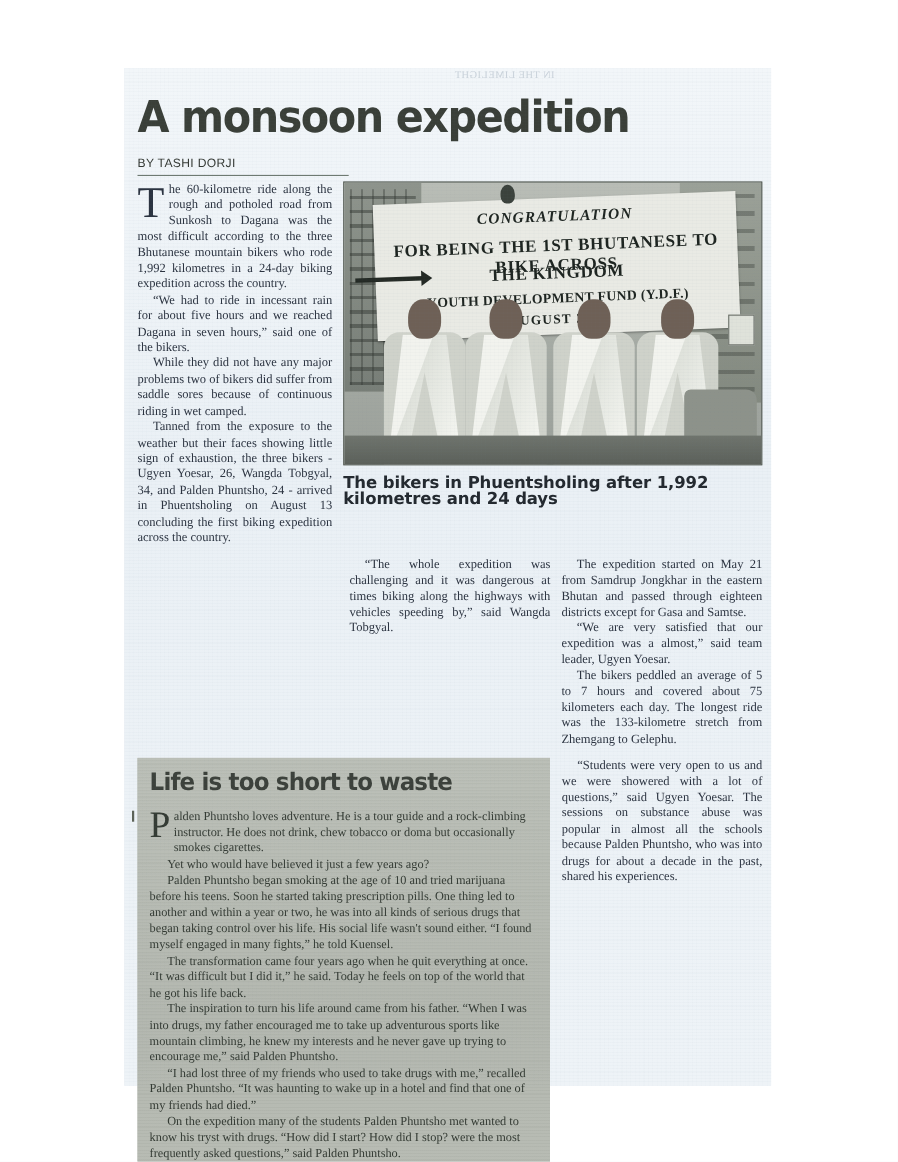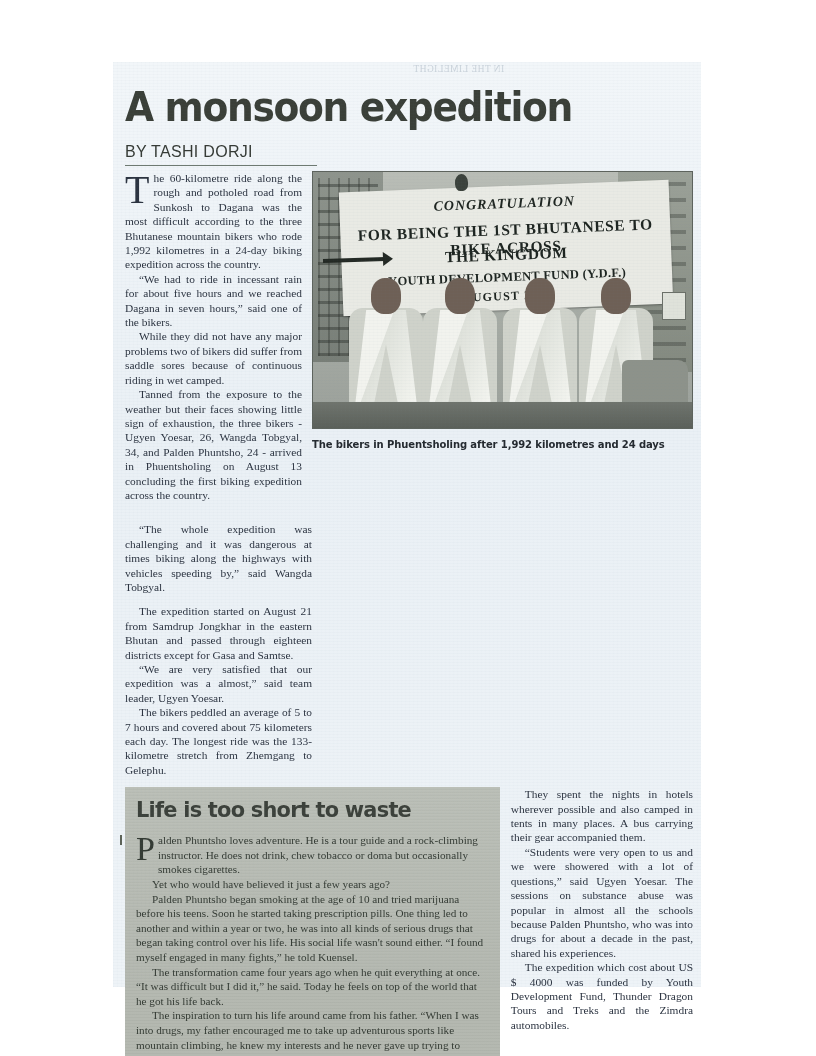--- a/index.html
+++ b/index.html
@@ -82,21 +82,21 @@
   }
 
   
   #byline-row {
     position: relative;
     width: 192px;
     margin-bottom: 5px;
   }
   #byline {
     font-family: "Liberation Sans", sans-serif;
-    font-size: 16px;
+    font-size: 11px;
     letter-spacing: .3px;
     color: #353a35;
     padding-bottom: 4px;
   }
   #byline-rule {
     height: 1px;
     background: #6e7a72;
     width: 192px;
   }
 
@@ -261,33 +261,32 @@
     position: absolute;
     right: 6px; top: 120px;
     width: 22px; height: 26px;
     background: #dfe2da;
     border: 1px solid #6a6f68;
   }
 
   #caption {
     font-family: "DejaVu Sans", sans-serif;
     font-weight: bold;
-    font-size: 10px;
+    font-size: 15px;
     line-height: 14px;
     color: #23292f;
     padding-top: 9px;
     letter-spacing: -.1px;
   }
 
   
   #midband {
     display: flex;
     gap: 10px;
     margin-top: 10px;
-    flex-direction: column;
   }
   #midband .spacer-col { width: 187px; }
 
   
   #lower {
     display: flex;
     gap: 11px;
     margin-top: 10px;
     align-items: flex-start;
   }
@@ -417,21 +416,21 @@
       </div>
 
     </div>
 
     <div id="midband">
       <div class="spacer-col"></div>
       <div class="col" id="col2">
         <p>“The whole expedition was challenging and it was dangerous at times biking along the highways with vehicles speeding by,” said Wangda Tobgyal.</p>
       </div>
       <div class="col" id="col3top">
-        <p>The expedition started on August 21 from Samdrup Jongkhar in the eastern Bhutan  and passed through eighteen districts except for Gasa and Samtse.</p>
+        <p>The expedition started on May 21 from Samdrup Jongkhar in the eastern Bhutan  and passed through eighteen districts except for Gasa and Samtse.</p>
         <p>“We are very satisfied that our expedition was a almost,” said team leader, Ugyen Yoesar.</p>
         <p>The bikers peddled an average of 5 to 7 hours and covered about 75 kilometers each day. The longest ride was the 133-kilometre stretch from Zhemgang to Gelephu.</p>
       </div>
     </div>
 
     <div id="lower">
 
       <div id="sidebar-box">
         <div id="scan-mark"></div>
         <h2 id="sidebar-head">Life is too short to waste</h2>
@@ -442,21 +441,19 @@
           <p>The transformation came four years ago when he quit everything at once. “It was difficult but I did it,” he said. Today he feels on top of the world that he got his life back.</p>
           <p>The inspiration to turn his life around came from his father. “When I was into drugs, my father encouraged me to take up adventurous sports like mountain climbing, he knew my interests  and he never gave up trying to encourage me,” said Palden Phuntsho.</p>
           <p>“I had lost three of my friends who used to take drugs with me,” recalled Palden Phuntsho. “It was haunting to wake up in a hotel and find that one of my friends had died.”</p>
           <p>On the expedition many of the students Palden Phuntsho met wanted to know his tryst with drugs. “How did I start? How did I stop? were the most frequently asked questions,” said Palden Phuntsho.</p>
           <p>Students also wanted to know if he was having any side effects and whether it showed while he was biking around the country. The answer was an obvious “no.”</p>
 
         </div>
       </div>
 
       <div class="col" id="col3">
-        <p>They spent the nights in hotels wherever possible and also camped in tents in many places. A bus carrying their gear accompanied them.</p>
         <p>“Students were very open to us and we were showered with a lot of questions,” said Ugyen Yoesar. The sessions on substance abuse was popular in almost all the schools because Palden Phuntsho, who was into drugs for about a decade in the past, shared his experiences.</p>
-        <p>The expedition which cost about US $ 4000 was funded by Youth Development Fund, Thunder Dragon Tours and Treks and the Zimdra automobiles.</p>
       </div>
 
     </div>
 
   </div>
 </div>
 
 </body></html>

